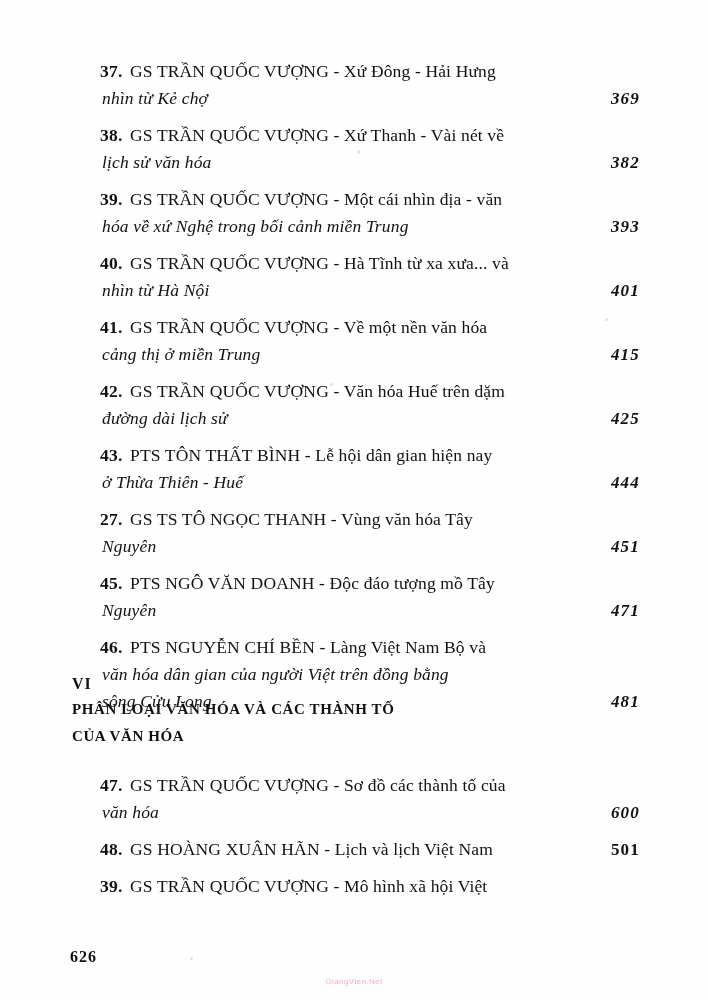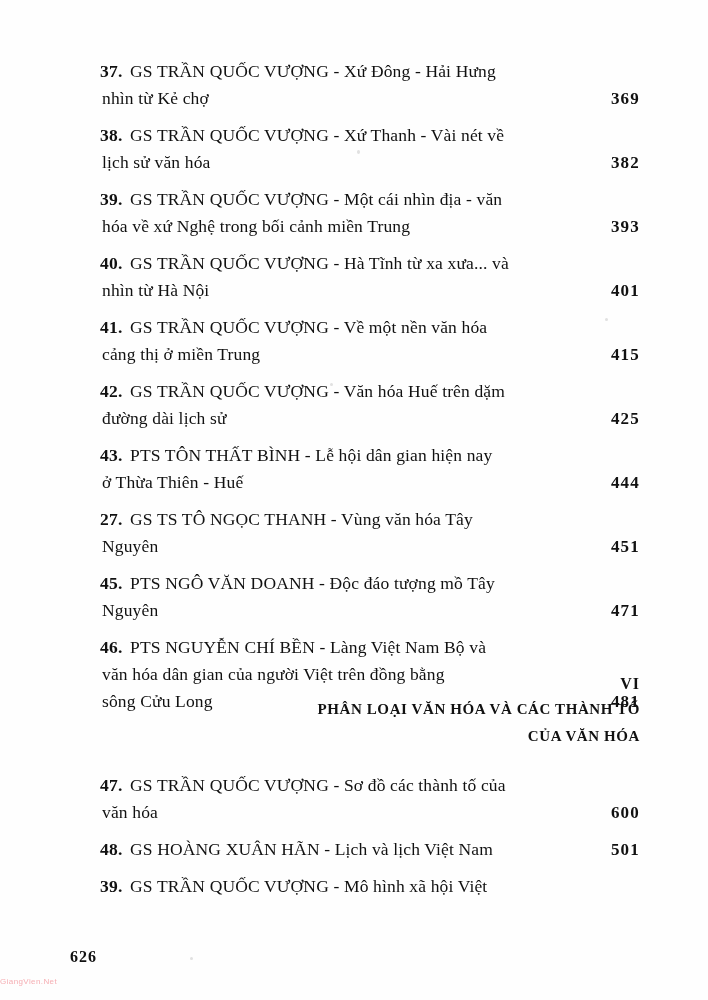--- a/index.html
+++ b/index.html
@@ -56,38 +56,39 @@
     margin-left: 28px;
   }
 
   .toc-line .body {
     display: inline;
   }
 
   
   .toc-line.cont {
     padding-left: 30px;
+    font-style: italic;
   }
 
   .toc-line .pageno {
     position: absolute;
     right: 0;
     top: 0;
     font-weight: 700;
     letter-spacing: 1.2px;
     font-size: 17px;
   }
 
   
   .section-head {
     position: absolute;
     left: 72px;
     top: 672px;
     width: 568px;
-    text-align: right;
+    text-align: left;
   }
   .section-head .roman {
     font-size: 16px;
     font-weight: 700;
     letter-spacing: 1px;
     line-height: 24px;
   }
   .section-head .title-line {
     font-size: 15px;
     font-weight: 700;
@@ -108,21 +109,21 @@
     font-size: 16px;
     font-weight: 700;
     letter-spacing: 1px;
   }
 
   .watermark {
     position: absolute;
     left: 0;
     top: 977px;
     width: 708px;
-    text-align: left;
+    text-align: center;
     font-family: "Liberation Sans", sans-serif;
     font-size: 8px;
     letter-spacing: 0.4px;
     color: #f4a0a6;
     opacity: 0.85;
   }
 
   
   .speck {
     position: absolute;

